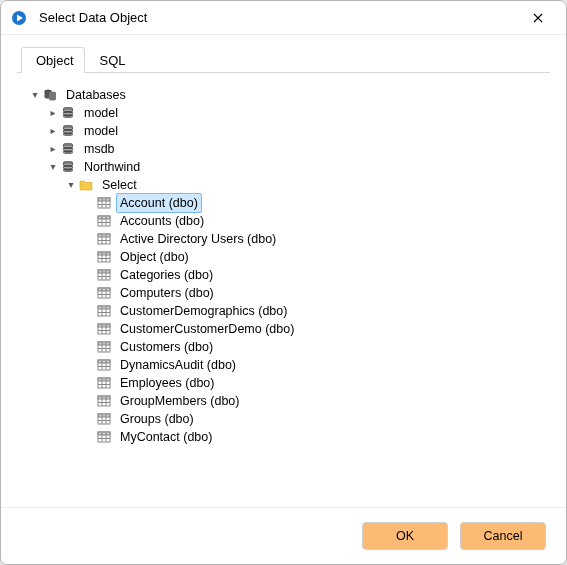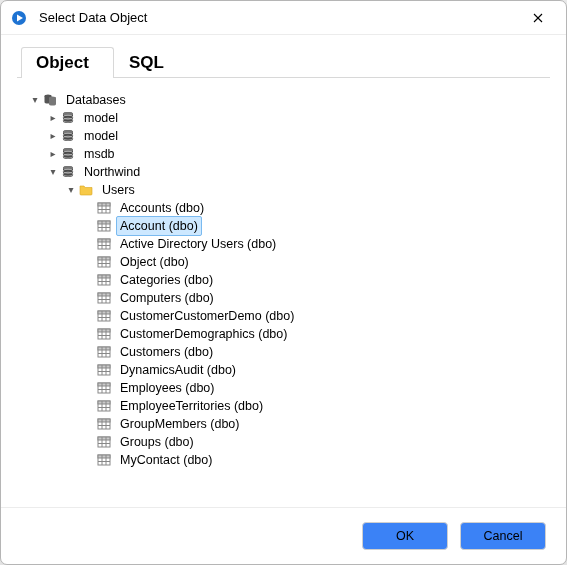--- a/index.html
+++ b/index.html
@@ -53,29 +53,28 @@
   .tabbar::after {
     content: "";
     position: absolute;
     left: 16px;
     right: 16px;
     bottom: 0;
     height: 1px;
     background: #d8d8d8;
   }
   .tab {
-    padding: 5px 24px 5px 14px;
-    font-size: 17px;
+    padding: 5px 10px 5px 14px;
+    font-size: 13px;
     border: 1px solid transparent;
     border-bottom: none;
     position: relative;
     z-index: 1;
     background: transparent;
     cursor: default;
-    font-weight: bold;
   }
   .tab.active {
     border-color: #d8d8d8;
     border-radius: 3px 3px 0 0;
     background: #ffffff;
   }
   .tab.active::after {
     content:"";
     position:absolute;
     left:0; right:0; bottom:-1px;
@@ -143,21 +142,21 @@
     justify-content: flex-end;
     gap: 12px;
     padding: 0 20px;
     border-top: 1px solid #ececec;
   }
   .btn {
     min-width: 86px;
     height: 28px;
     border: 1px solid #cfcfcf;
     border-radius: 4px;
-    background: #3b82f6;
+    background: #fdba74;
     font-size: 12.5px;
     cursor: default;
     padding: 0 18px;
   }
   
   svg { display:block; }
 </style>
 </head>
 <body>
 
@@ -250,21 +249,34 @@
             </span>
     <span class="node-label">Northwind</span>
   </div>
           <div class="node" style="padding-left:48px">
     <span class="twisty ">▾</span>
     <span class="icon">
               <svg width="14" height="14" viewBox="0 0 14 14">
     <path d="M1 3 h4 l1.2 1.5 H13 V11 a1 1 0 0 1 -1 1 H2 a1 1 0 0 1 -1 -1 Z" fill="#f7c948" stroke="#d9a520" stroke-width="0.6"></path>
   </svg>
             </span>
-    <span class="node-label">Users</span>
+    <span class="node-label">Select</span>
+  </div>
+          <div class="node" style="padding-left:66px">
+    <span class="twisty empty"></span>
+    <span class="icon">
+              <svg width="14" height="14" viewBox="0 0 14 14">
+    <rect x="1" y="2" width="12" height="10" fill="#fff" stroke="#888" stroke-width="1"></rect>
+    <rect x="1" y="2" width="12" height="3" fill="#c9c9c9" stroke="#888" stroke-width="1"></rect>
+    <line x1="5" y1="2" x2="5" y2="12" stroke="#888" stroke-width="1"></line>
+    <line x1="9" y1="2" x2="9" y2="12" stroke="#888" stroke-width="1"></line>
+    <line x1="1" y1="8.5" x2="13" y2="8.5" stroke="#888" stroke-width="1"></line>
+  </svg>
+            </span>
+    <span class="node-label selected">Account (dbo)</span>
   </div>
           <div class="node" style="padding-left:66px">
     <span class="twisty empty"></span>
     <span class="icon">
               <svg width="14" height="14" viewBox="0 0 14 14">
     <rect x="1" y="2" width="12" height="10" fill="#fff" stroke="#888" stroke-width="1"></rect>
     <rect x="1" y="2" width="12" height="3" fill="#c9c9c9" stroke="#888" stroke-width="1"></rect>
     <line x1="5" y1="2" x2="5" y2="12" stroke="#888" stroke-width="1"></line>
     <line x1="9" y1="2" x2="9" y2="12" stroke="#888" stroke-width="1"></line>
     <line x1="1" y1="8.5" x2="13" y2="8.5" stroke="#888" stroke-width="1"></line>
@@ -276,33 +288,20 @@
     <span class="twisty empty"></span>
     <span class="icon">
               <svg width="14" height="14" viewBox="0 0 14 14">
     <rect x="1" y="2" width="12" height="10" fill="#fff" stroke="#888" stroke-width="1"></rect>
     <rect x="1" y="2" width="12" height="3" fill="#c9c9c9" stroke="#888" stroke-width="1"></rect>
     <line x1="5" y1="2" x2="5" y2="12" stroke="#888" stroke-width="1"></line>
     <line x1="9" y1="2" x2="9" y2="12" stroke="#888" stroke-width="1"></line>
     <line x1="1" y1="8.5" x2="13" y2="8.5" stroke="#888" stroke-width="1"></line>
   </svg>
             </span>
-    <span class="node-label selected">Account (dbo)</span>
-  </div>
-          <div class="node" style="padding-left:66px">
-    <span class="twisty empty"></span>
-    <span class="icon">
-              <svg width="14" height="14" viewBox="0 0 14 14">
-    <rect x="1" y="2" width="12" height="10" fill="#fff" stroke="#888" stroke-width="1"></rect>
-    <rect x="1" y="2" width="12" height="3" fill="#c9c9c9" stroke="#888" stroke-width="1"></rect>
-    <line x1="5" y1="2" x2="5" y2="12" stroke="#888" stroke-width="1"></line>
-    <line x1="9" y1="2" x2="9" y2="12" stroke="#888" stroke-width="1"></line>
-    <line x1="1" y1="8.5" x2="13" y2="8.5" stroke="#888" stroke-width="1"></line>
-  </svg>
-            </span>
     <span class="node-label">Active Directory Users (dbo)</span>
   </div>
           <div class="node" style="padding-left:66px">
     <span class="twisty empty"></span>
     <span class="icon">
               <svg width="14" height="14" viewBox="0 0 14 14">
     <rect x="1" y="2" width="12" height="10" fill="#fff" stroke="#888" stroke-width="1"></rect>
     <rect x="1" y="2" width="12" height="3" fill="#c9c9c9" stroke="#888" stroke-width="1"></rect>
     <line x1="5" y1="2" x2="5" y2="12" stroke="#888" stroke-width="1"></line>
     <line x1="9" y1="2" x2="9" y2="12" stroke="#888" stroke-width="1"></line>
@@ -341,46 +340,46 @@
     <span class="twisty empty"></span>
     <span class="icon">
               <svg width="14" height="14" viewBox="0 0 14 14">
     <rect x="1" y="2" width="12" height="10" fill="#fff" stroke="#888" stroke-width="1"></rect>
     <rect x="1" y="2" width="12" height="3" fill="#c9c9c9" stroke="#888" stroke-width="1"></rect>
     <line x1="5" y1="2" x2="5" y2="12" stroke="#888" stroke-width="1"></line>
     <line x1="9" y1="2" x2="9" y2="12" stroke="#888" stroke-width="1"></line>
     <line x1="1" y1="8.5" x2="13" y2="8.5" stroke="#888" stroke-width="1"></line>
   </svg>
             </span>
+    <span class="node-label">CustomerDemographics (dbo)</span>
+  </div>
+          <div class="node" style="padding-left:66px">
+    <span class="twisty empty"></span>
+    <span class="icon">
+              <svg width="14" height="14" viewBox="0 0 14 14">
+    <rect x="1" y="2" width="12" height="10" fill="#fff" stroke="#888" stroke-width="1"></rect>
+    <rect x="1" y="2" width="12" height="3" fill="#c9c9c9" stroke="#888" stroke-width="1"></rect>
+    <line x1="5" y1="2" x2="5" y2="12" stroke="#888" stroke-width="1"></line>
+    <line x1="9" y1="2" x2="9" y2="12" stroke="#888" stroke-width="1"></line>
+    <line x1="1" y1="8.5" x2="13" y2="8.5" stroke="#888" stroke-width="1"></line>
+  </svg>
+            </span>
     <span class="node-label">CustomerCustomerDemo (dbo)</span>
   </div>
           <div class="node" style="padding-left:66px">
     <span class="twisty empty"></span>
     <span class="icon">
               <svg width="14" height="14" viewBox="0 0 14 14">
     <rect x="1" y="2" width="12" height="10" fill="#fff" stroke="#888" stroke-width="1"></rect>
     <rect x="1" y="2" width="12" height="3" fill="#c9c9c9" stroke="#888" stroke-width="1"></rect>
     <line x1="5" y1="2" x2="5" y2="12" stroke="#888" stroke-width="1"></line>
     <line x1="9" y1="2" x2="9" y2="12" stroke="#888" stroke-width="1"></line>
     <line x1="1" y1="8.5" x2="13" y2="8.5" stroke="#888" stroke-width="1"></line>
   </svg>
             </span>
-    <span class="node-label">CustomerDemographics (dbo)</span>
-  </div>
-          <div class="node" style="padding-left:66px">
-    <span class="twisty empty"></span>
-    <span class="icon">
-              <svg width="14" height="14" viewBox="0 0 14 14">
-    <rect x="1" y="2" width="12" height="10" fill="#fff" stroke="#888" stroke-width="1"></rect>
-    <rect x="1" y="2" width="12" height="3" fill="#c9c9c9" stroke="#888" stroke-width="1"></rect>
-    <line x1="5" y1="2" x2="5" y2="12" stroke="#888" stroke-width="1"></line>
-    <line x1="9" y1="2" x2="9" y2="12" stroke="#888" stroke-width="1"></line>
-    <line x1="1" y1="8.5" x2="13" y2="8.5" stroke="#888" stroke-width="1"></line>
-  </svg>
-            </span>
     <span class="node-label">Customers (dbo)</span>
   </div>
           <div class="node" style="padding-left:66px">
     <span class="twisty empty"></span>
     <span class="icon">
               <svg width="14" height="14" viewBox="0 0 14 14">
     <rect x="1" y="2" width="12" height="10" fill="#fff" stroke="#888" stroke-width="1"></rect>
     <rect x="1" y="2" width="12" height="3" fill="#c9c9c9" stroke="#888" stroke-width="1"></rect>
     <line x1="5" y1="2" x2="5" y2="12" stroke="#888" stroke-width="1"></line>
     <line x1="9" y1="2" x2="9" y2="12" stroke="#888" stroke-width="1"></line>
@@ -394,33 +393,20 @@
     <span class="icon">
               <svg width="14" height="14" viewBox="0 0 14 14">
     <rect x="1" y="2" width="12" height="10" fill="#fff" stroke="#888" stroke-width="1"></rect>
     <rect x="1" y="2" width="12" height="3" fill="#c9c9c9" stroke="#888" stroke-width="1"></rect>
     <line x1="5" y1="2" x2="5" y2="12" stroke="#888" stroke-width="1"></line>
     <line x1="9" y1="2" x2="9" y2="12" stroke="#888" stroke-width="1"></line>
     <line x1="1" y1="8.5" x2="13" y2="8.5" stroke="#888" stroke-width="1"></line>
   </svg>
             </span>
     <span class="node-label">Employees (dbo)</span>
-  </div>
-          <div class="node" style="padding-left:66px">
-    <span class="twisty empty"></span>
-    <span class="icon">
-              <svg width="14" height="14" viewBox="0 0 14 14">
-    <rect x="1" y="2" width="12" height="10" fill="#fff" stroke="#888" stroke-width="1"></rect>
-    <rect x="1" y="2" width="12" height="3" fill="#c9c9c9" stroke="#888" stroke-width="1"></rect>
-    <line x1="5" y1="2" x2="5" y2="12" stroke="#888" stroke-width="1"></line>
-    <line x1="9" y1="2" x2="9" y2="12" stroke="#888" stroke-width="1"></line>
-    <line x1="1" y1="8.5" x2="13" y2="8.5" stroke="#888" stroke-width="1"></line>
-  </svg>
-            </span>
-    <span class="node-label">EmployeeTerritories (dbo)</span>
   </div>
           <div class="node" style="padding-left:66px">
     <span class="twisty empty"></span>
     <span class="icon">
               <svg width="14" height="14" viewBox="0 0 14 14">
     <rect x="1" y="2" width="12" height="10" fill="#fff" stroke="#888" stroke-width="1"></rect>
     <rect x="1" y="2" width="12" height="3" fill="#c9c9c9" stroke="#888" stroke-width="1"></rect>
     <line x1="5" y1="2" x2="5" y2="12" stroke="#888" stroke-width="1"></line>
     <line x1="9" y1="2" x2="9" y2="12" stroke="#888" stroke-width="1"></line>
     <line x1="1" y1="8.5" x2="13" y2="8.5" stroke="#888" stroke-width="1"></line>

